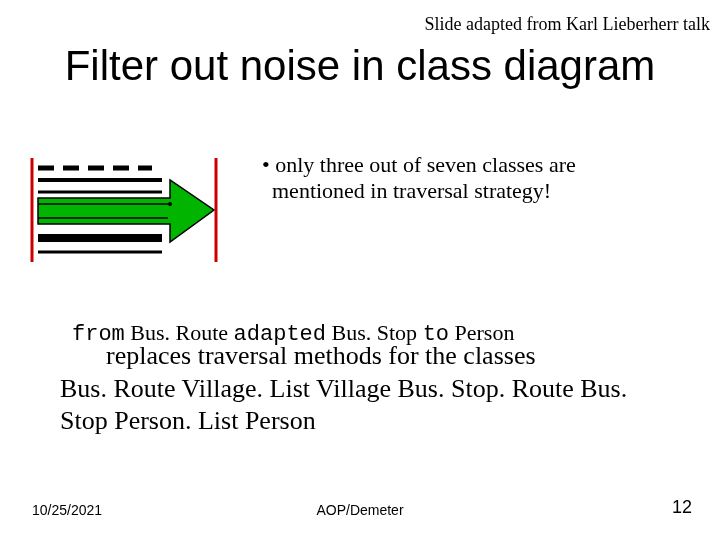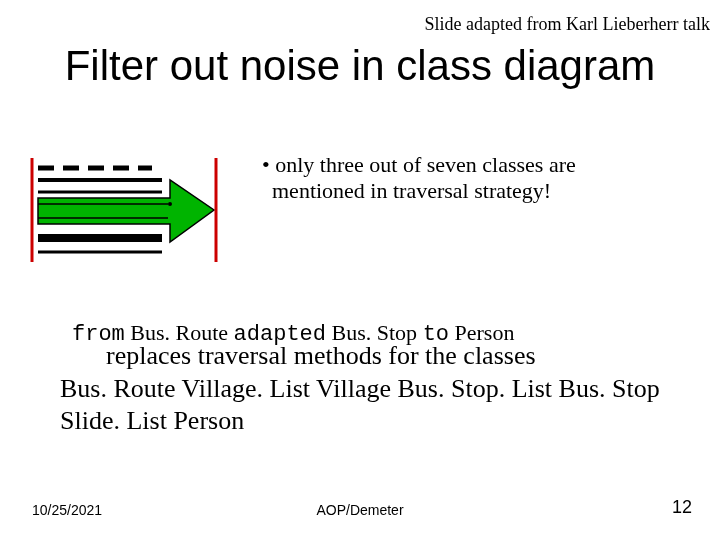--- a/index.html
+++ b/index.html
@@ -48,21 +48,21 @@
   <div class="bullet-block">
     <div class="bullet">only three out of seven classes are mentioned in traversal strategy!</div>
   </div>
 
   <div class="traversal">
     <span class="mono">from</span><span> Bus. Route </span><span class="mono">adapted</span><span> Bus. Stop </span><span class="mono">to</span><span> Person</span>
   </div>
 
   <div class="explain">
     <div class="explain-line1">replaces traversal methods for the classes</div>
-    <div>Bus. Route Village. List Village Bus. Stop. List Bus. Stop Slide. List Person</div>
+    <div>Bus. Route Village. List Village Bus. Stop. Route Bus. Stop Person. List Person</div>
   </div>
 
   <div class="footer">
     <div class="footer-date">10/25/2021</div>
     <div class="footer-center">AOP/Demeter</div>
     <div class="footer-page">12</div>
   </div>
 
 </div>
 

